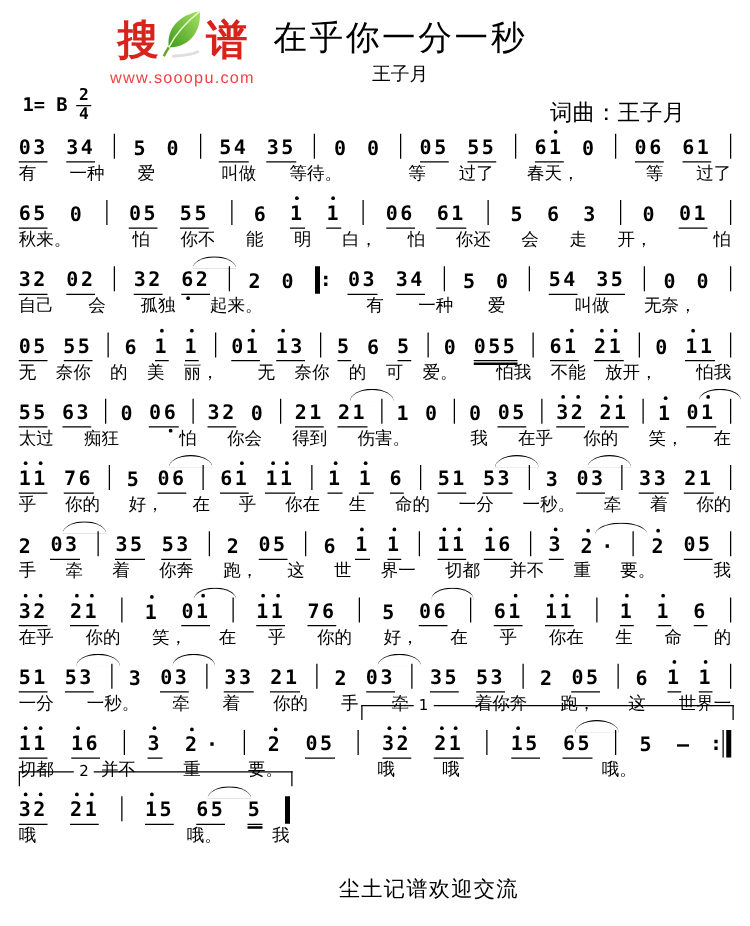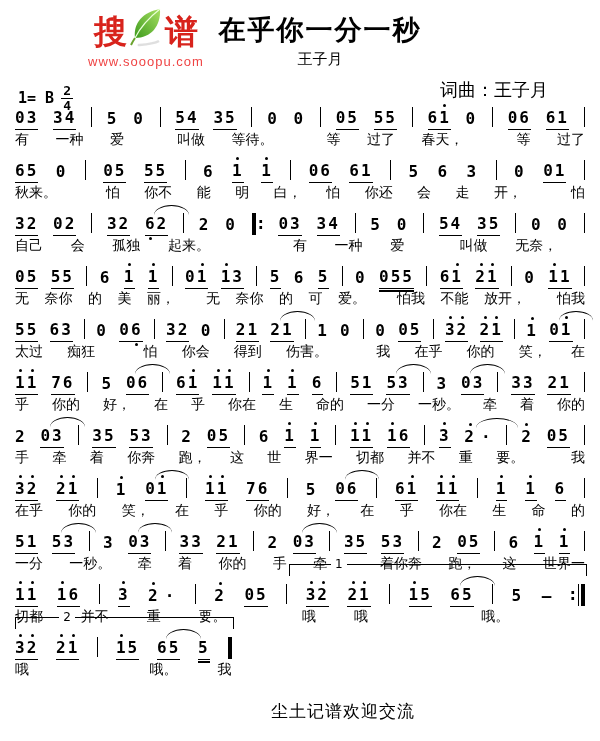--- a/index.html
+++ b/index.html
@@ -6,24 +6,24 @@
   body{width:600px;height:741px;font-family:"DejaVu Sans",sans-serif;color:#000;overflow:hidden;}
   .sheet{position:relative;width:600px;height:741px;}
 
   
   .header{position:relative;height:100px;}
   .logo{position:absolute;left:76px;top:6px;width:140px;text-align:center;}
   .logo-row{display:flex;align-items:center;justify-content:center;gap:1px;height:50px;}
   .logo-char{font-size:33px;font-weight:bold;color:#d8231c;font-family:"DejaVu Sans",sans-serif;line-height:1;}
   .logo-leaf{width:40px;height:42px;margin:0 -2px;position:relative;top:-3px;}
   .logo-url{font-size:13px;color:#ef4444;letter-spacing:1px;margin-top:-2px;font-family:"Liberation Sans",sans-serif;}
-  .title{position:absolute;left:200px;top:12px;width:240px;text-align:center;font-size:27px;font-weight:bold;letter-spacing:2px;}
+  .title{position:absolute;left:200px;top:12px;width:240px;text-align:center;font-size:27px;font-weight:normal;letter-spacing:2px;}
   .subtitle{position:absolute;left:200px;top:50px;width:240px;text-align:center;font-size:15px;font-family:Liberation Serif, serif;}
   .credit{position:absolute;right:52px;top:78px;font-size:18px;}
-  .keysig{position:absolute;left:18px;top:84px;font-size:15px;font-weight:bold;font-family:"DejaVu Sans Mono",monospace;display:flex;align-items:center;}
+  .keysig{position:absolute;left:18px;top:70px;font-size:15px;font-weight:bold;font-family:"DejaVu Sans Mono",monospace;display:flex;align-items:center;}
   .frac{display:inline-flex;flex-direction:column;align-items:center;margin-left:7px;line-height:1.05;font-size:13px;}
   .frac .fb{border-top:1.5px solid #000;padding:0 2px;}
   .frac .ft{padding:0 2px;}
 
   
   .score{padding:0 15px;}
   .system{position:relative;margin-bottom:1px;height:52px;}
   .notes-row{display:flex;justify-content:space-between;align-items:flex-end;height:30px;}
   .lyrics-row{display:flex;justify-content:space-between;align-items:flex-start;height:22px;font-size:14px;}
   .lyr{white-space:pre;line-height:1.4;}

